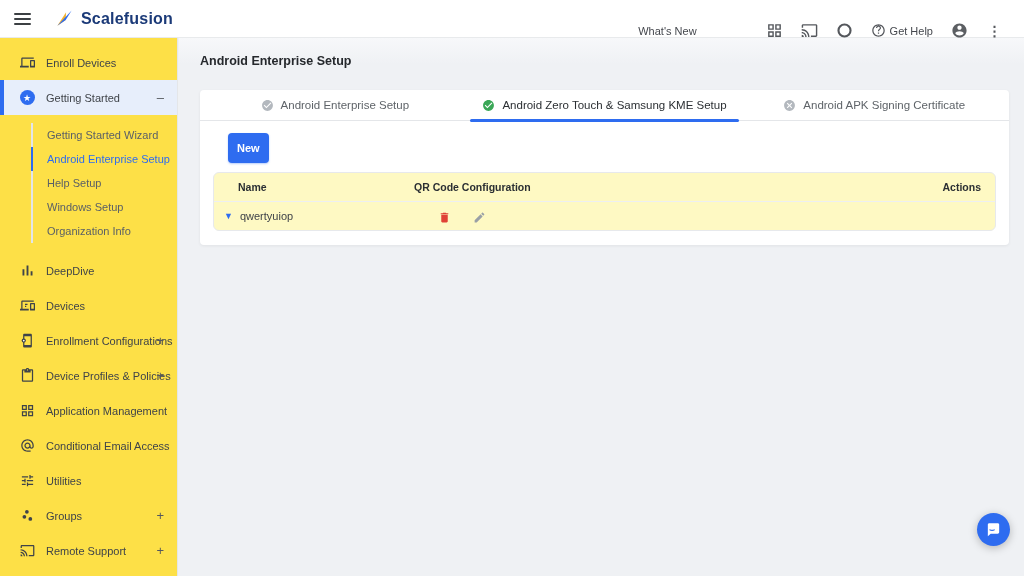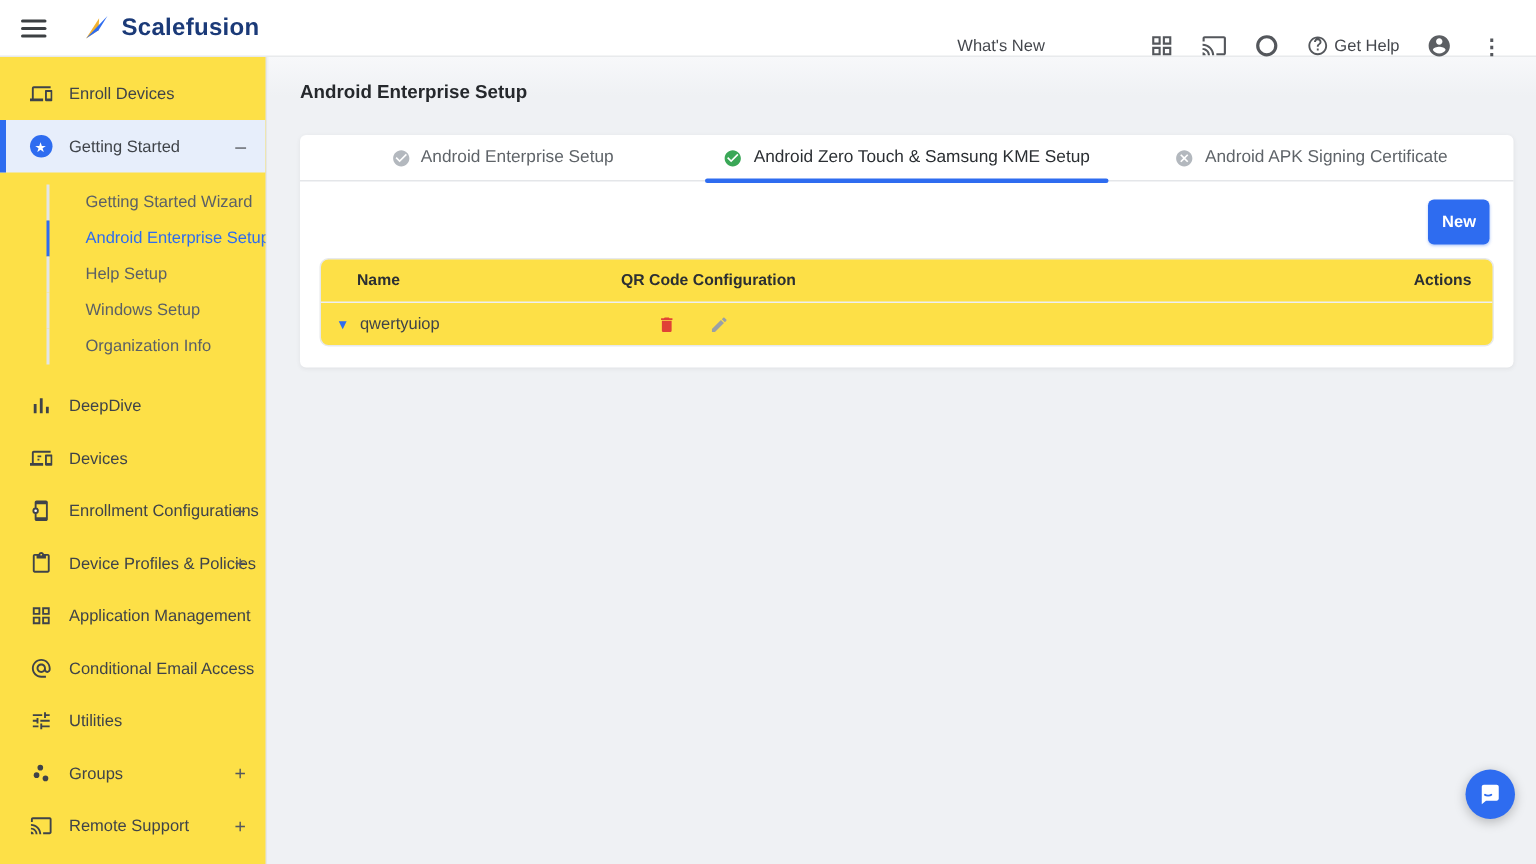--- a/index.html
+++ b/index.html
@@ -30,21 +30,21 @@
   .nav-item { position:relative; height:35px; display:flex; align-items:center;
     padding-left:15px; cursor:pointer; border-left:4px solid transparent; }
   .nav-item .nico { width:16px; height:16px; display:flex; align-items:center; justify-content:center; flex:0 0 16px; }
   .nav-item .nico svg { width:15px; height:15px; fill:#3f4349; }
   .nav-item .nlabel { margin-left:11px; font-size:11px; color:#3f4349; white-space:nowrap; }
   .nav-item .expander { position:absolute; right:13px; font-size:13px; color:#55585d; }
   .nav-item.active { background:#e7eefb; border-left-color:#2e6cf0; }
   .star-badge { width:15px; height:15px; border-radius:50%; background:#2e6cf0; color:#fff;
     font-size:9px; display:flex; align-items:center; justify-content:center; }
   .subnav { margin:8px 0 10px 31px; }
-  .subnav-item { height:24px; display:flex; align-items:center; padding-left:24px;
+  .subnav-item { height:24px; display:flex; align-items:center; padding-left:14px;
     border-left:2px solid #e3e5e8; font-size:11px; color:#5b6066; cursor:pointer; white-space:nowrap; }
   .subnav-item.active { color:#2e6cf0; border-left-color:#2e6cf0; }
 
   
   .main { position:absolute; top:38px; left:179px; right:0; bottom:0;
     background:linear-gradient(#f7f8fa, #eff1f4 26px); }
   .page-title { margin:16px 0 0 21px; font-size:12.5px; font-weight:bold; color:#25282c; }
 
   .card { position:absolute; left:21px; top:52px; width:809px; background:#fff;
     border-radius:4px; box-shadow:0 1px 3px rgba(60,64,67,.08); }
@@ -52,26 +52,26 @@
   .tabbar { display:flex; height:31px; border-bottom:1px solid #e4e6e9; }
   .tab { flex:1 1 0; display:flex; align-items:center; justify-content:center;
     font-size:11.5px; color:#5f6469; cursor:pointer; position:relative; }
   .tab.active { color:#2b2f33; }
   .tab.active::after { content:""; position:absolute; left:0; right:0; bottom:-2px;
     height:3px; background:#2e6cf0; border-radius:2px; }
   .tab svg { width:13px; height:13px; margin-right:7px; }
   .tab .st-gray { fill:#b3b8be; }
   .tab .st-green { fill:#3aa757; }
 
-  .toolbar { display:flex; justify-content:flex-end; padding:12px 16px 9px; }
+  .toolbar { display:flex; padding:12px 28px 9px; }
   .btn-new { background:#2e6cf0; color:#fff; border:none; border-radius:4px;
     height:30px; min-width:39px; padding:0 9px; font-size:11px; font-weight:bold;
     font-family:"Liberation Sans", sans-serif; cursor:pointer; box-shadow:0 1px 2px rgba(46,108,240,.35); }
 
-  .table-wrap { margin:0 13px 14px; border:1px solid #e7e9ec; border-radius:6px; overflow:hidden; background:#fde047; }
+  .table-wrap { margin:0 13px 14px; border:1px solid #e7e9ec; border-radius:6px; overflow:hidden; background:#fef9c3; }
   .trow { display:flex; align-items:center; height:28px; }
   .trow.data { height:29px; border-top:1px solid #edeff2; }
   .col-name { width:200px; padding-left:24px; display:flex; align-items:center; }
   .col-qr { flex:1; }
   .col-actions { width:86px; display:flex; justify-content:flex-end; align-items:center; padding-right:14px; }
   .th { font-size:10.5px; font-weight:bold; color:#2b2f33; }
   .td { font-size:11px; color:#3f4349; }
   .caret { color:#2e6cf0; font-size:9px; margin:0 7px 0 -14px; cursor:pointer; }
   .act-icon { width:13px; height:13px; margin-left:22px; cursor:pointer; }
   .act-icon.trash svg { fill:#e04236; }

